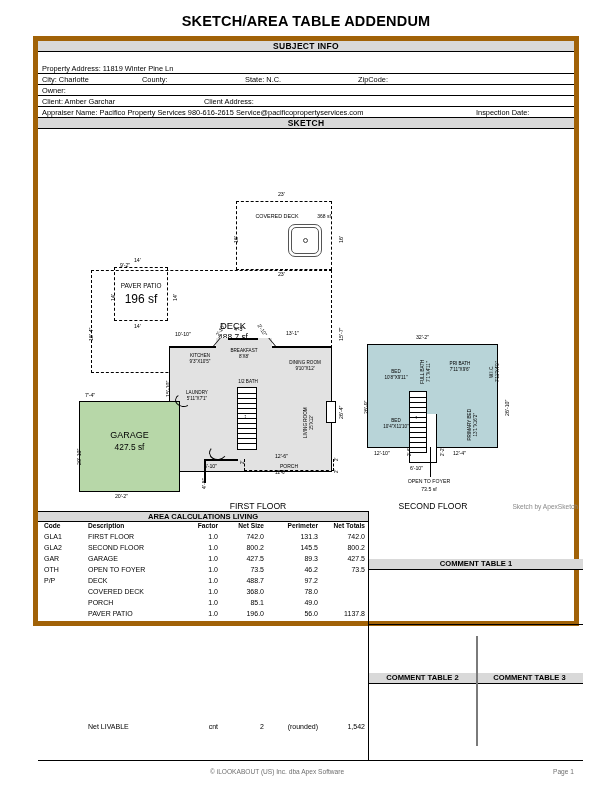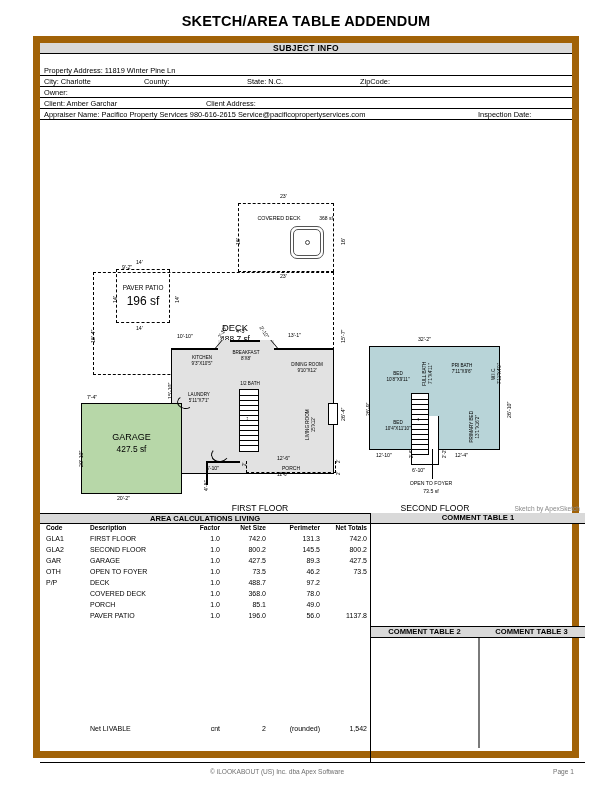--- a/index.html
+++ b/index.html
@@ -13,22 +13,22 @@
   .page{position:absolute;left:0;top:0;width:612px;height:792px;padding-left:32px;}
 
   
   .doc-title{
     position:absolute;left:0;top:13px;width:612px;
     text-align:center;font-size:14.5px;font-weight:bold;letter-spacing:.2px;
   }
 
   
   .frame{
-    position:absolute;left:33px;top:36px;width:546px;height:722px;
-    border:7px solid #a16207;box-sizing:border-box;
+    position:absolute;left:33px;top:36px;width:546px;height:590px;
+    border:5px solid #a16207;box-sizing:border-box;
   }
 
   
   .barhdr{
     position:absolute;left:0;width:100%;
     background:#d9d9d9;border-bottom:1px solid #000;
     text-align:center;font-size:8.5px;font-weight:bold;letter-spacing:.3px;
     box-sizing:border-box;
   }
 
@@ -84,21 +84,21 @@
     position:absolute;background:#d9d9d9;border-bottom:1px solid #000;border-top:1px solid #000;
     text-align:center;font-size:7.6px;font-weight:bold;box-sizing:border-box;
   }
   .acs{position:absolute;font-size:7px;}
   .acs .colh{font-weight:bold;font-size:6.6px;}
   .cell{position:absolute;white-space:nowrap;}
   .r{text-align:right;}
 
   .ct-hdr{
     position:absolute;background:#d9d9d9;border-bottom:1px solid #000;
-    text-align:center;font-size:7.6px;font-weight:bold;box-sizing:border-box;
+    text-align:center;font-size:7.6px;font-weight:bold;box-sizing:border-box;margin-top:48px;
   }
   .vline{position:absolute;background:#000;}
   .hline{position:absolute;background:#000;}
   .gline{position:absolute;background:#7a7a7a;}
 
   .footer{position:absolute;left:0;top:768px;width:612px;font-size:6.6px;color:#6f6f6f;}
   .footer .c{position:absolute;left:210px;}
   .footer .p{position:absolute;left:553px;}
 </style>
 </head>
@@ -131,20 +131,21 @@
     <div class="sirow" style="top:55px;height:11px;">
       <span class="sicell" style="left:4px;">Client: Amber Garchar</span>
       <span class="sicell" style="left:166px;">Client Address:</span>
     </div>
 
     <div class="sirow" style="top:66px;height:11px;">
       <span class="sicell" style="left:4px;">Appraiser Name: Pacifico Property Services 980-616-2615 Service@pacificopropertyservices.com</span>
       <span class="sicell" style="left:438px;">Inspection Date:</span>
     </div>
 
+    <div class="barhdr" style="top:77px;height:11px;line-height:11px;">SKETCH</div>
 
     <div class="sketchwrap" style="top:88px;height:382px;">
 
 
       <div class="poly dash" style="left:76px;top:138px;width:54px;height:54px;"></div>
       <div class="dim" style="left:96px;top:128px;">14'</div>
       <div class="dim" style="left:96px;top:194px;">14'</div>
       <div class="dimv" style="left:72px;top:172px;">14'</div>
       <div class="dimv" style="left:134px;top:172px;">14'</div>
       <div class="biglbl" style="left:70px;top:152px;width:66px;font-size:6.4px;">PAVER PATIO</div>

